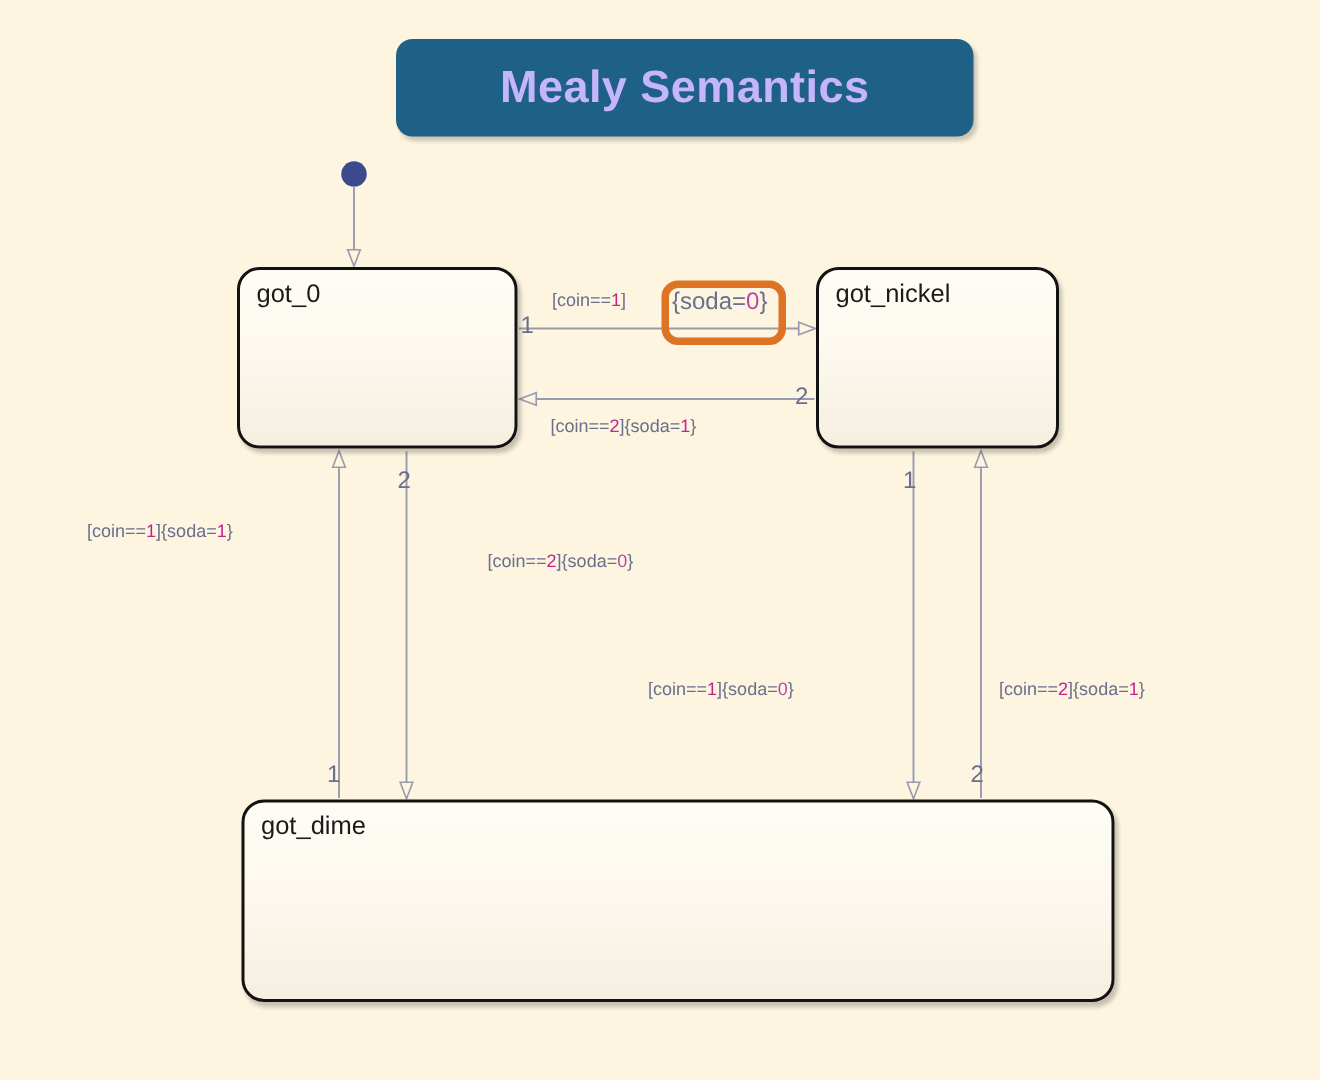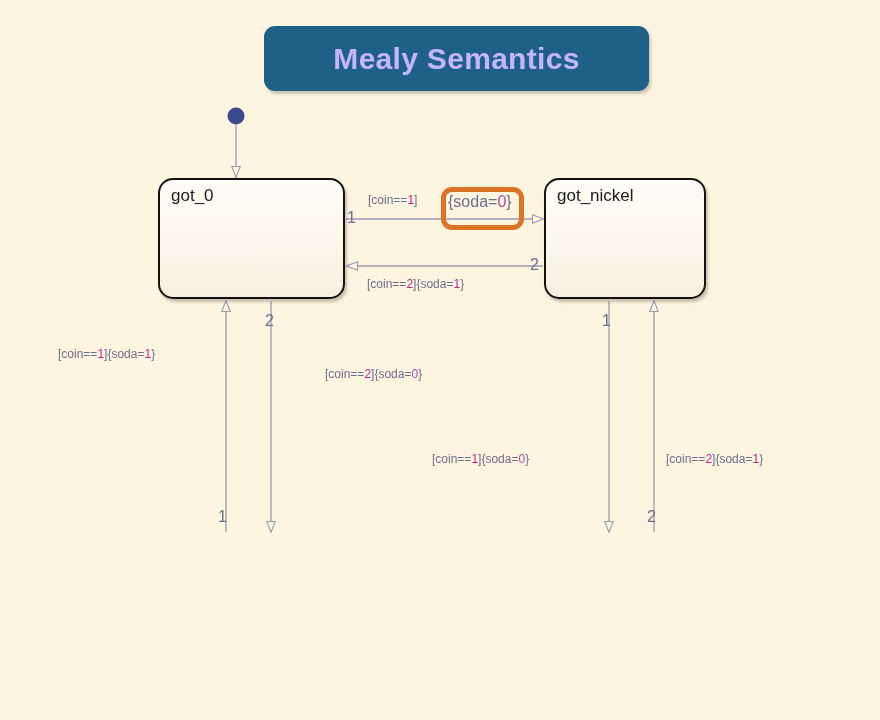--- a/index.html
+++ b/index.html
@@ -157,20 +157,23 @@
   </svg>
 
   <div id="state-got-0" class="state-box">
     <span class="state-label">got_0</span>
   </div>
 
   <div id="state-got-nickel" class="state-box">
     <span class="state-label">got_nickel</span>
   </div>
 
+  <div id="state-got-dime" class="state-box">
+    <span class="state-label">got_dime</span>
+  </div>
 
   <div class="tlabel" style="left:368px; top:193px;">
     <span>[coin==</span><span class="num">1</span><span>]</span>
   </div>
 
   <div id="soda0-highlight"></div>
   <div id="highlight-inner-text">
     <span>{soda=</span><span class="num0">0</span><span>}</span>
   </div>
 

